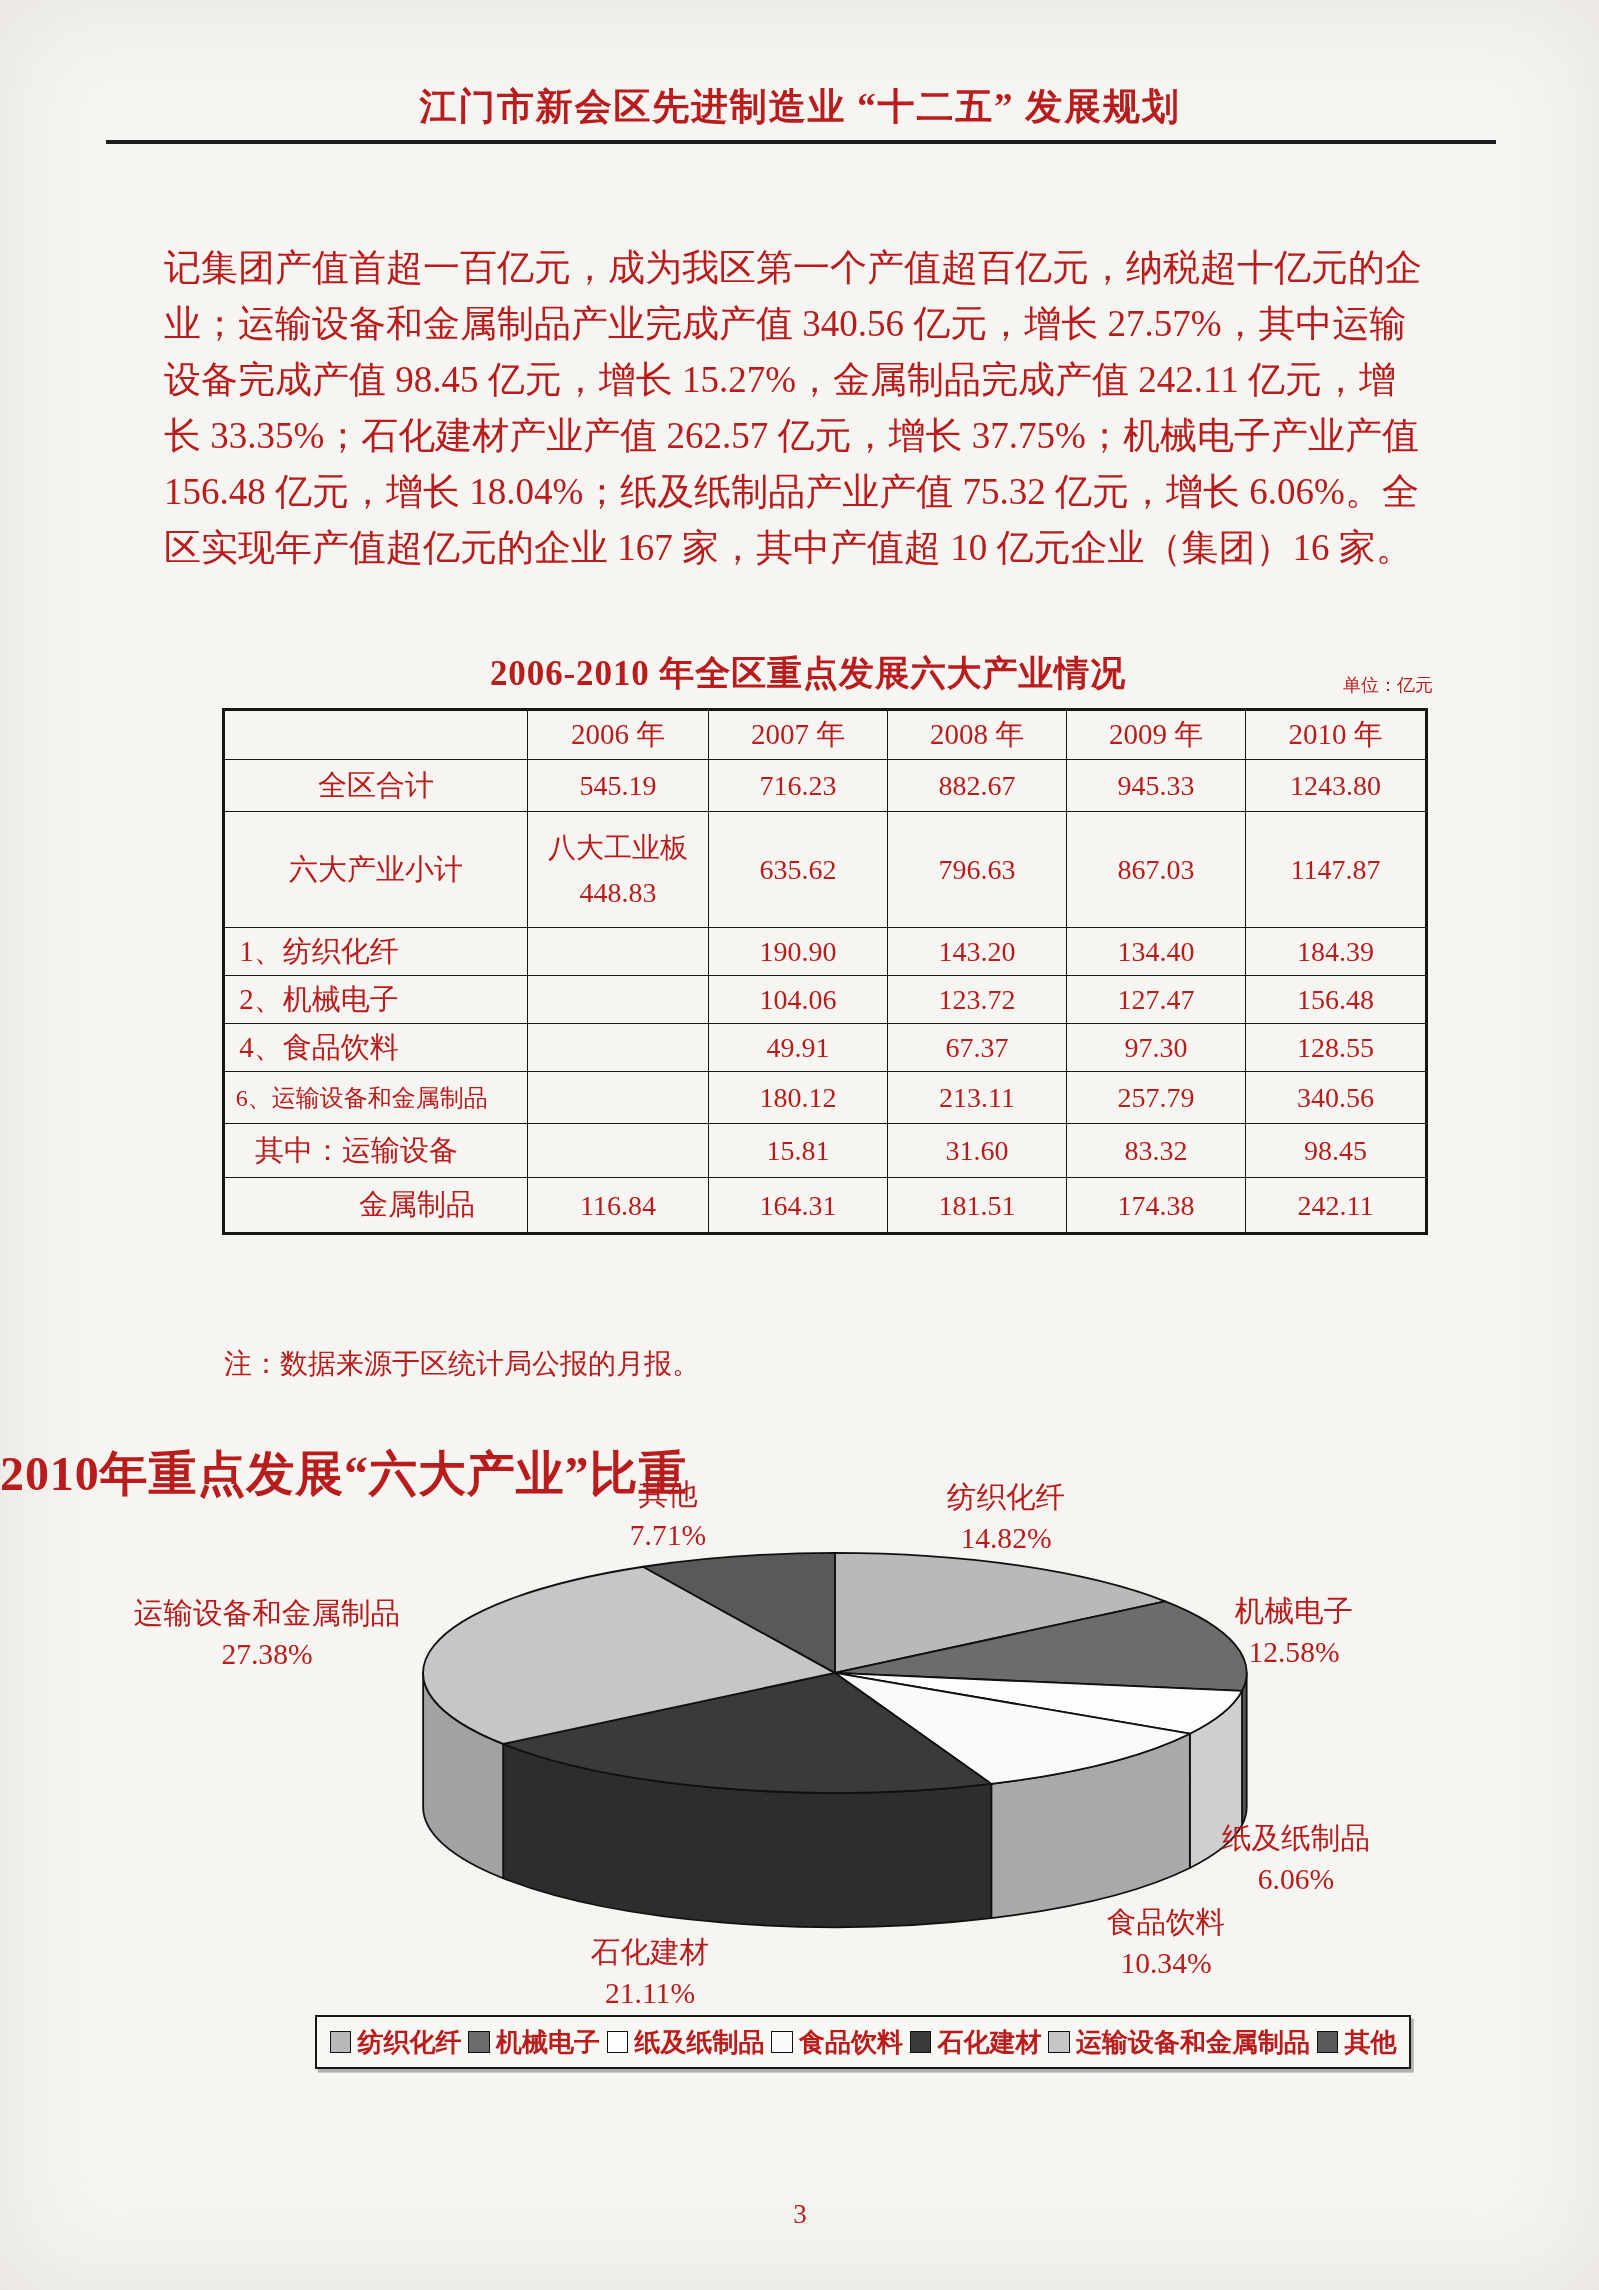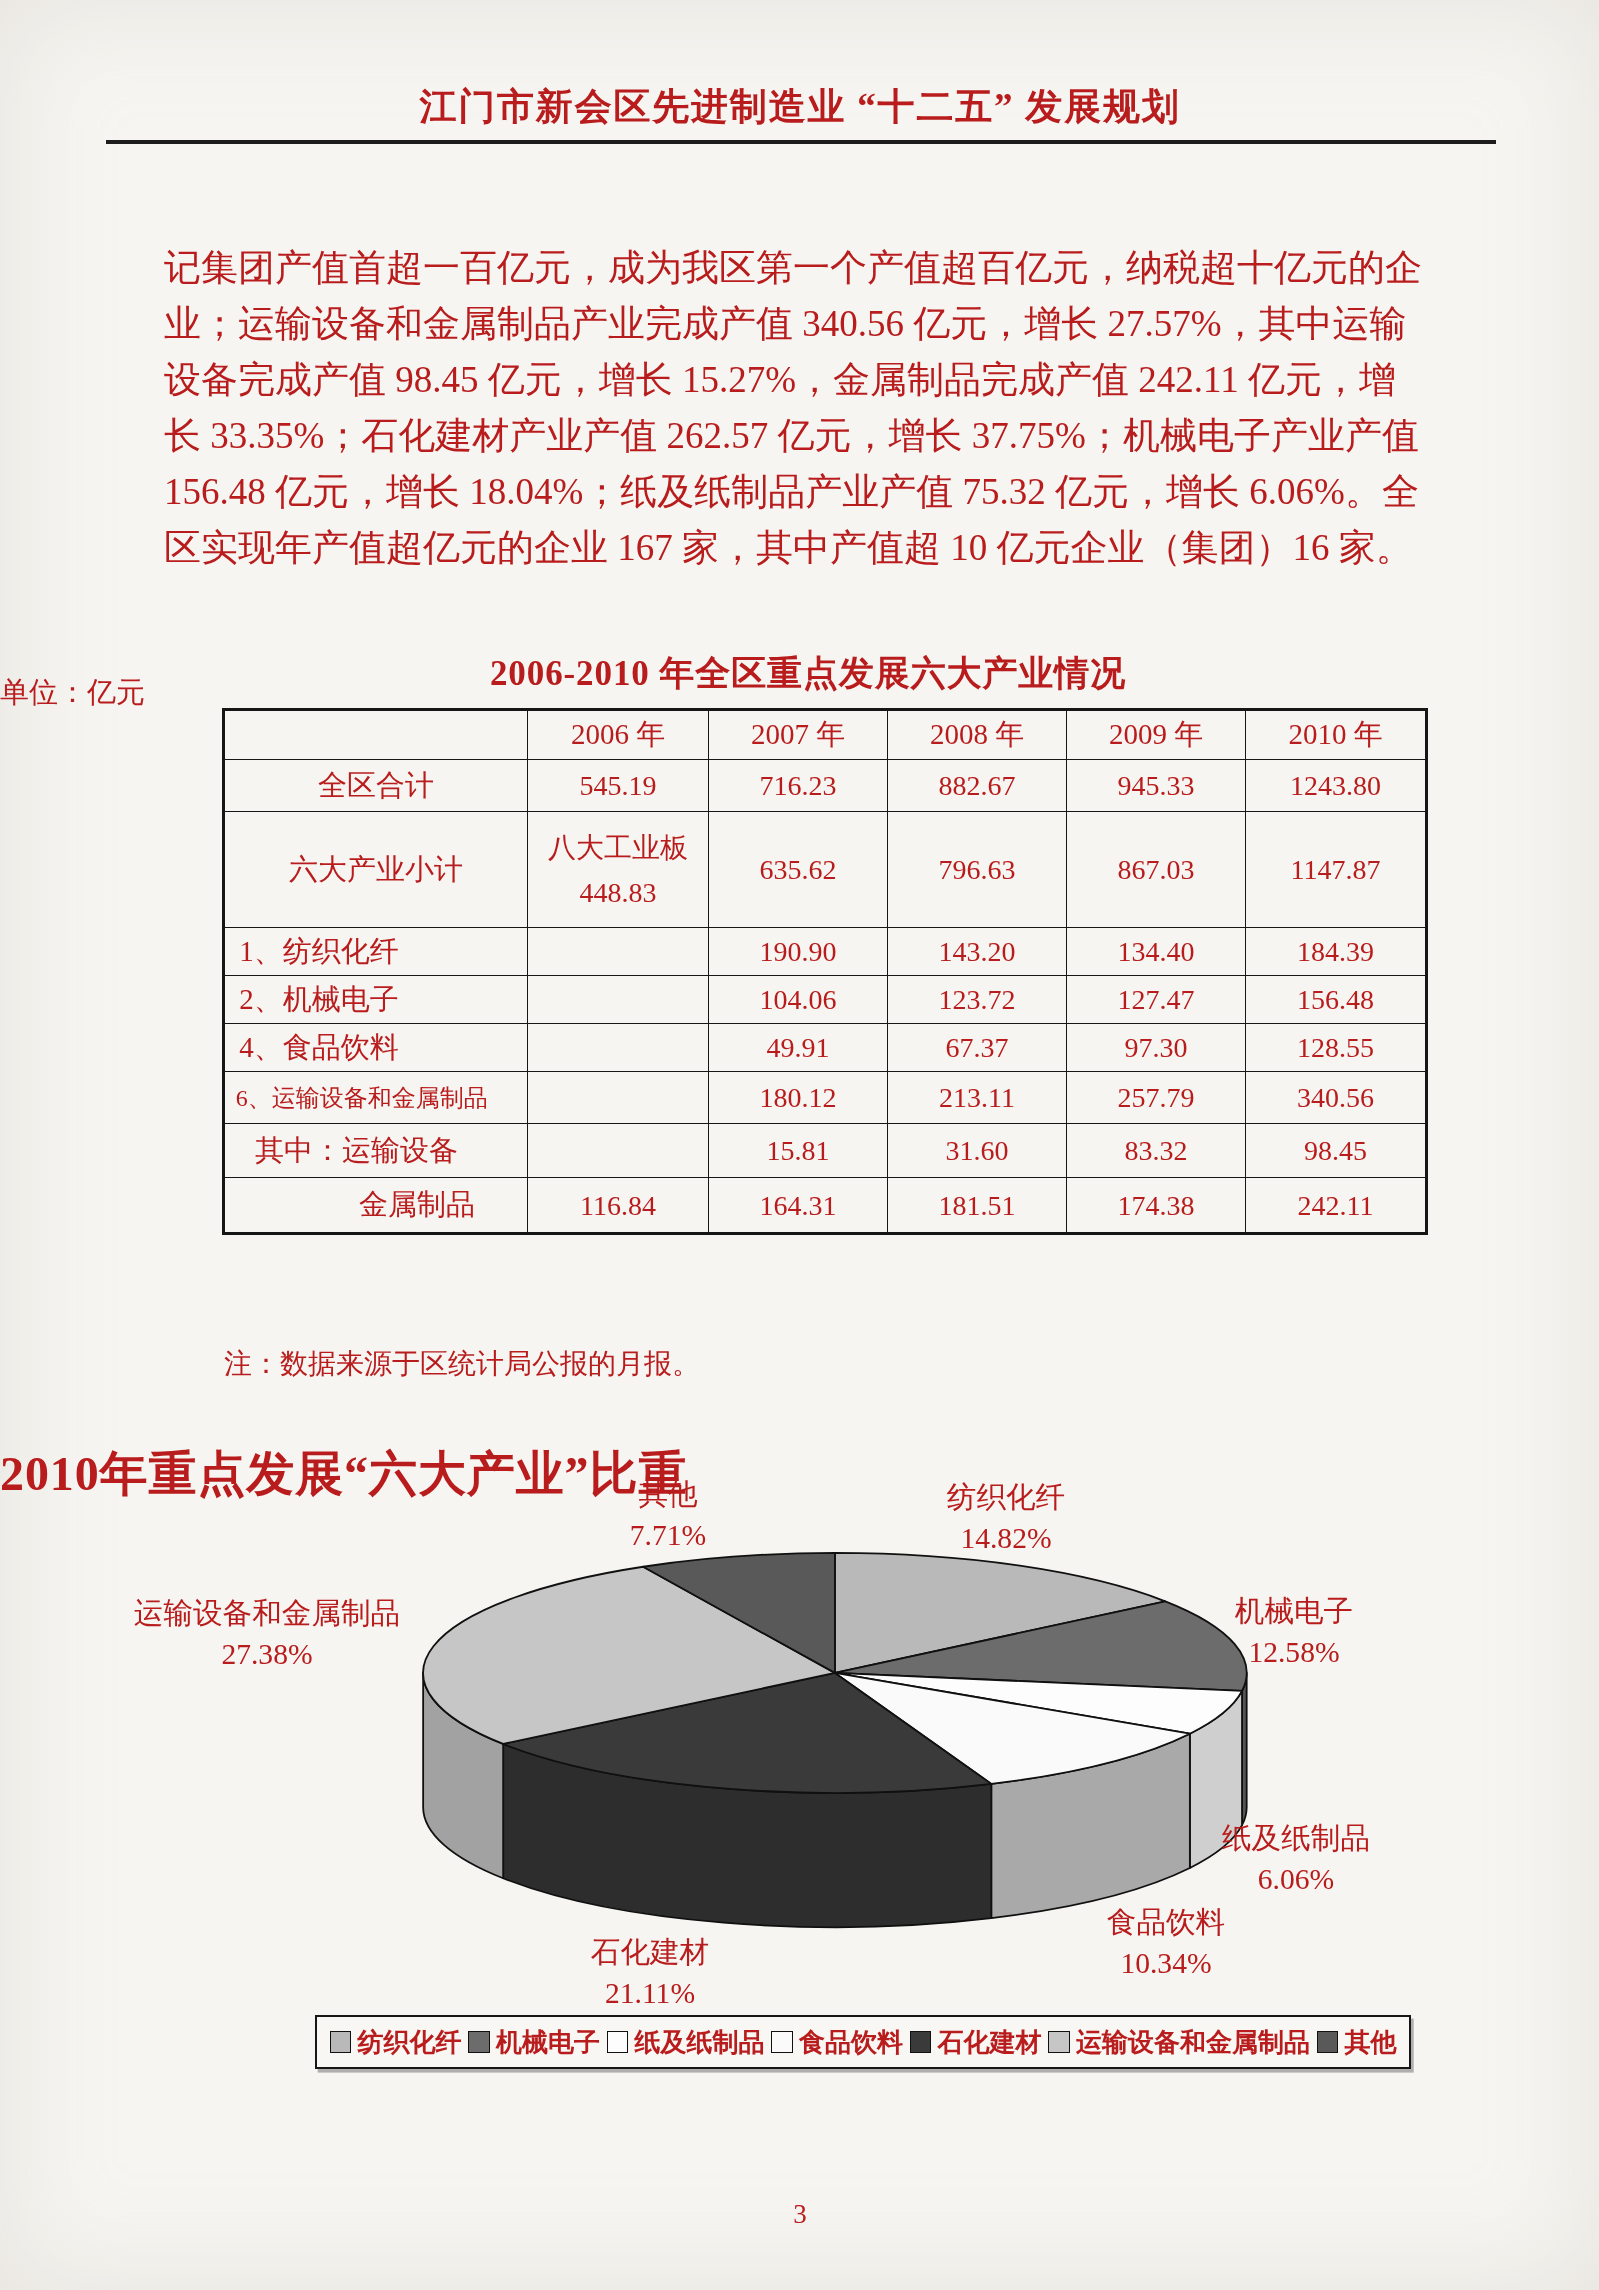--- a/index.html
+++ b/index.html
@@ -19,21 +19,21 @@
     background:#1d1d1d;
   }
   .body-text{ position:absolute; left:164px; top:240px; width:1297px; }
   .para-line{ font-size:37px; line-height:56px; white-space:nowrap; }
   .table-title{
     position:absolute; top:621px; left:0; width:100%;
     text-align:center; font-size:35px; font-weight:bold; letter-spacing:0.9px;padding-left:8px;
   }
   .unit-note{
     position:absolute; top:673px; left:0; width:1433px;
-    font-size:29px;
+    text-align:right; font-size:18px;
   }
   table.ind{
     position:absolute; left:222px; top:708px;
     border-collapse:collapse; table-layout:fixed;
     border:3.6px solid #161616; background:transparent;
   }
   table.ind td,table.ind th{
     border:1.8px solid #161616; padding:0; vertical-align:middle;
     font-weight:normal; overflow:hidden;
   }

